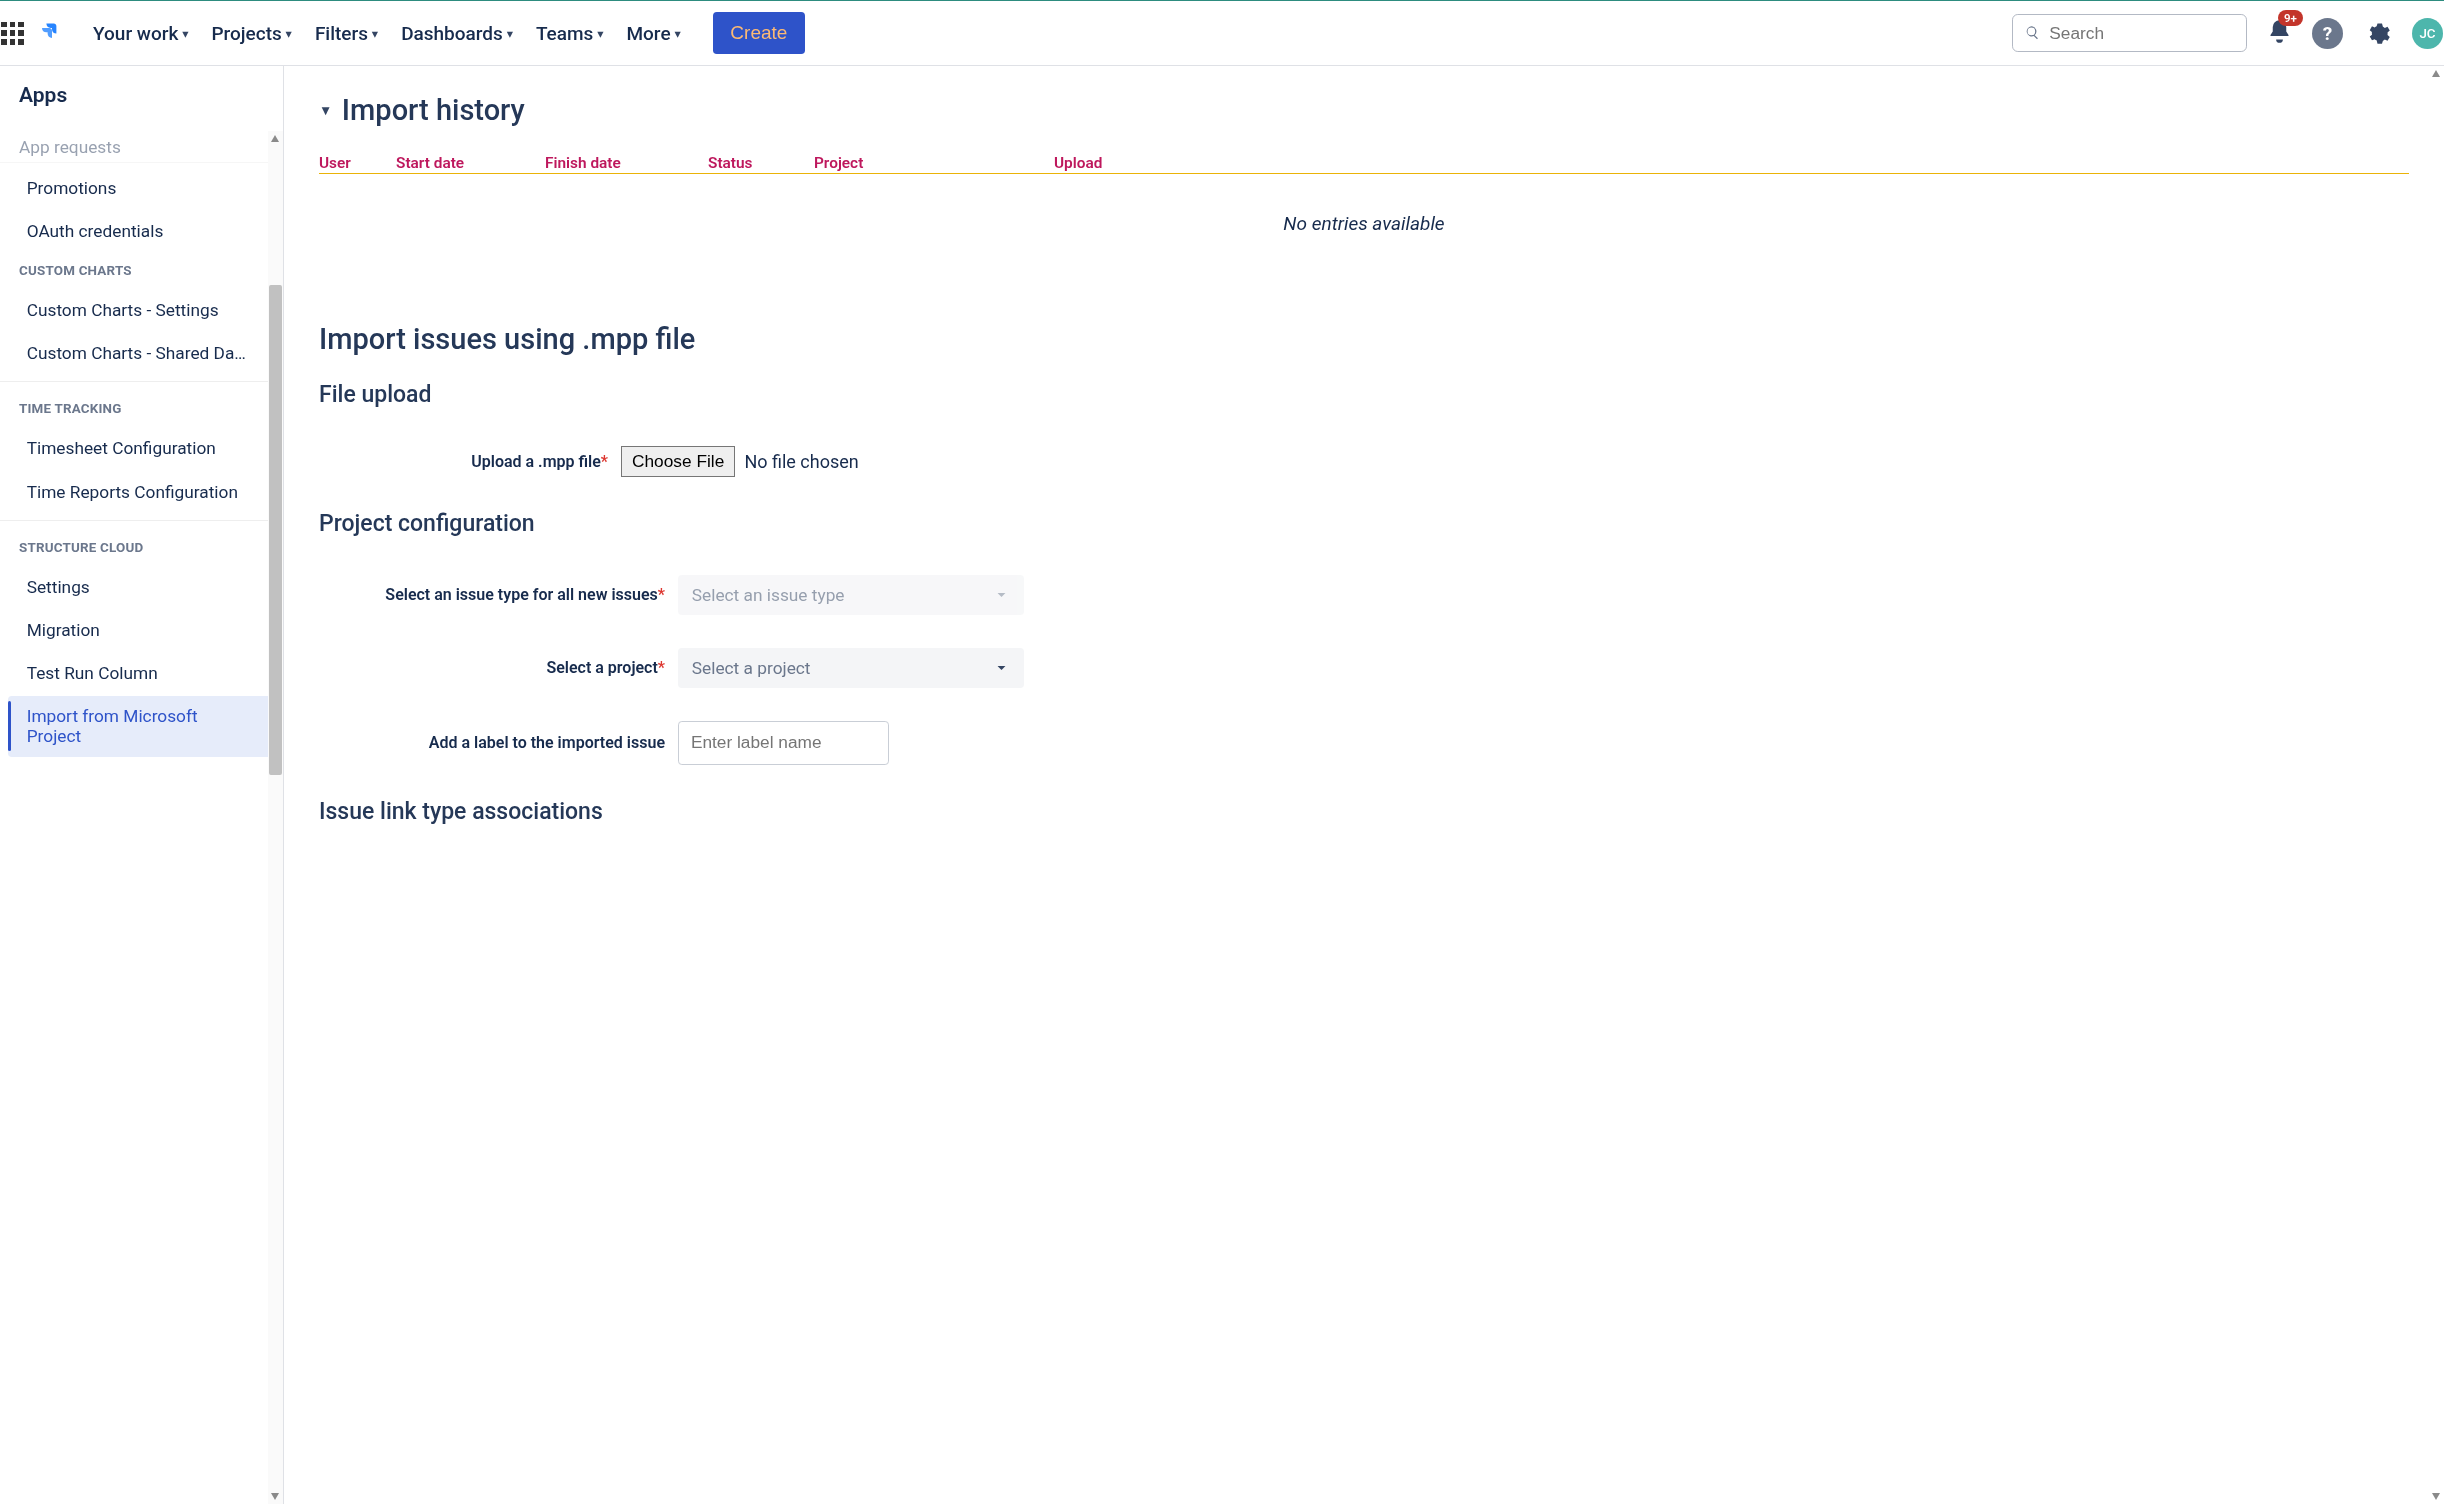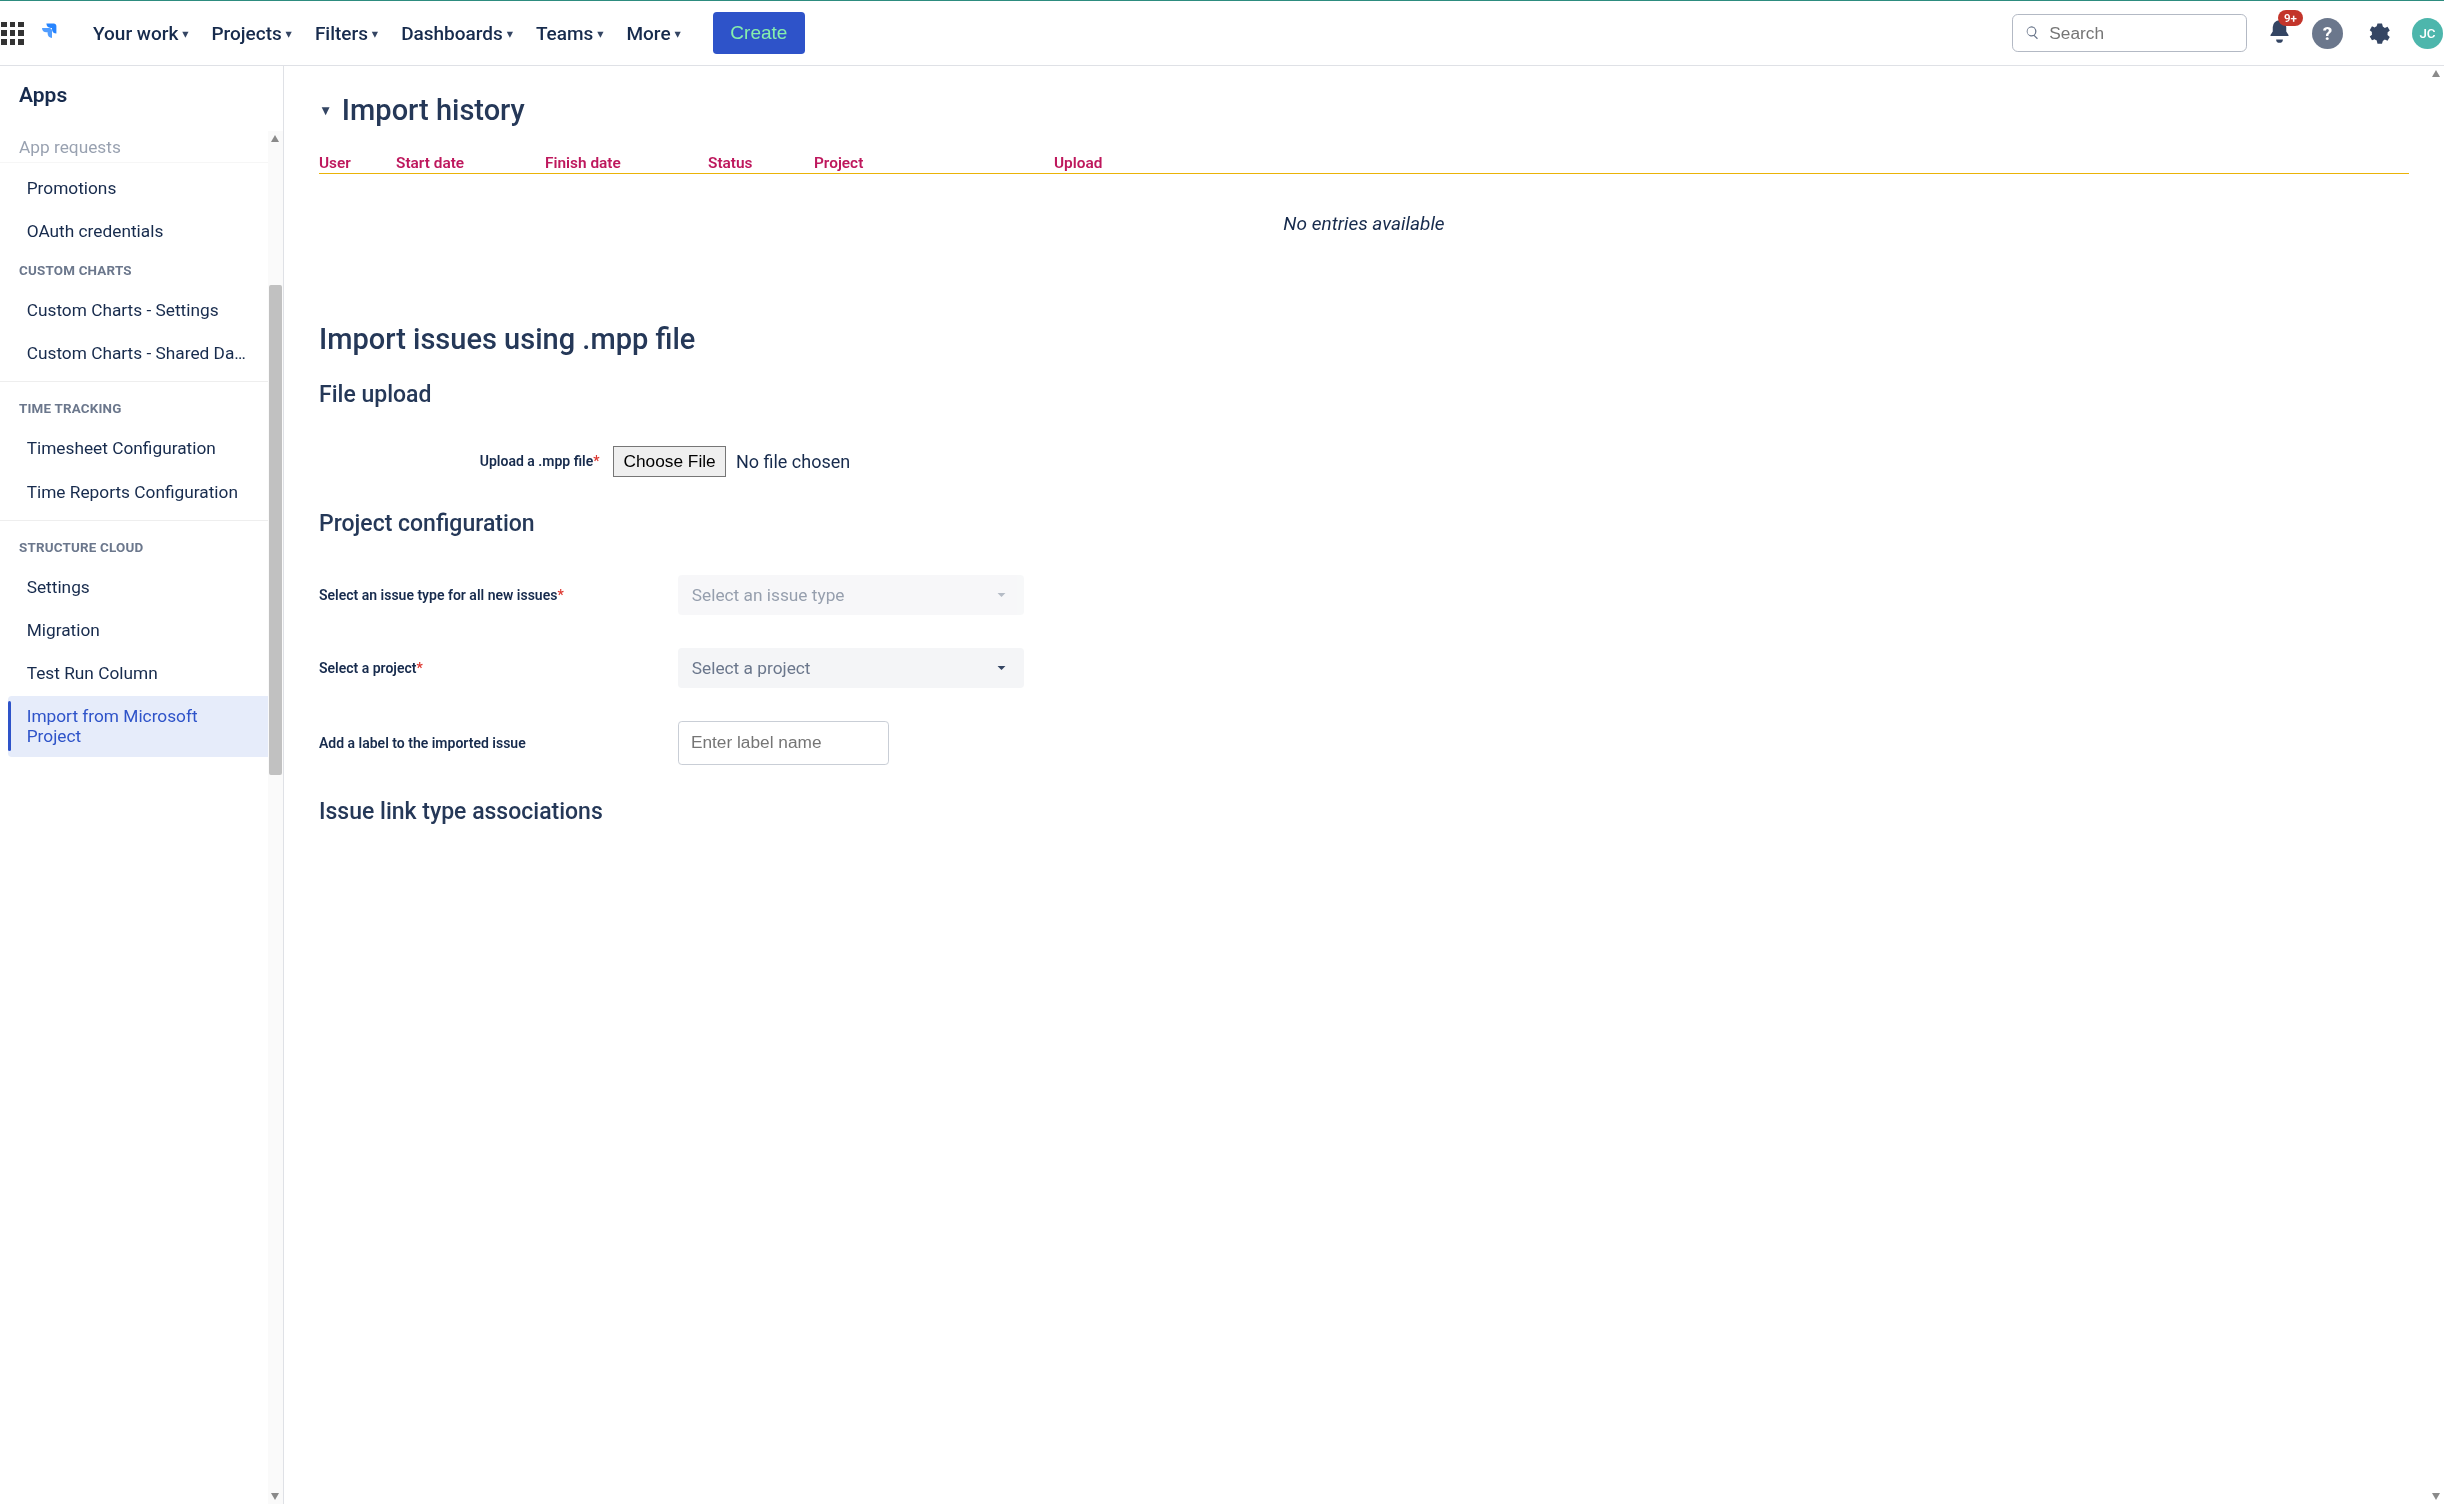--- a/index.html
+++ b/index.html
@@ -11,21 +11,21 @@
     border-bottom: 1px solid #dfe1e6; padding: 0 1px; gap: 7.7px;
     border-top: 1.9px solid #2d8c7f;
   }
   .topnav-left { display: flex; align-items: center; gap: 13.4px; }
   .apps-icon { width: 23px; height: 23px; display: grid; grid-template-columns: repeat(3,5.8px); grid-template-rows: repeat(3,5.8px); gap: 2.9px; cursor: pointer; }
   .apps-icon span { background:#333; width:5.8px; height:5.8px; }
   .logo svg { width: 25px; height: 25px; display:block; }
   .nav-items { display: flex; gap: 23px; margin-left: 17.3px; }
   .nav-item { display:flex; align-items:center; gap:3.8px; font-size: 19px; color:#172B4D; cursor:pointer; font-weight:500; }
   .nav-item .chev { font-size: 12.5px; color:#344563;}
-  .create-btn { background:#2e53c9; color:#86efac; border:none; border-radius:3.8px; padding: 9.6px 17.3px; font-size:19px; font-weight:500; cursor:pointer; margin-left:19px;}
+  .create-btn { background:#2e53c9; color:#fdba74; border:none; border-radius:3.8px; padding: 9.6px 17.3px; font-size:19px; font-weight:500; cursor:pointer; margin-left:19px;}
   .topnav-right { margin-left:auto; display:flex; align-items:center; gap:19px;}
   .search { display:flex; align-items:center; border:1.9px solid #b3b9c4; border-radius:5.8px; padding:5.8px 11.5px; width:235px; height:38px; gap:9.6px; }
   .search svg { width:17.3px; height:17.3px; fill:#6B778C;}
   .search input { border:none; outline:none; font-size:17.3px; color:#ef4444; width:100%; background:transparent;}
   .notif { position:relative; cursor:pointer; }
   .notif svg { width:27px; height:27px; }
   .badge { position:absolute; top:-7.7px; right:-9.6px; background:#c3352b; color:#fff; font-size:11.5px; font-weight:600; border-radius:9.6px; padding:1px 5.8px; }
   .icon-btn { cursor:pointer; width:31px; height:31px; display:flex; align-items:center; justify-content:center; border-radius:50%; }
   .help-btn { background:#6B778C; color:#fff; font-size:19px; font-weight:700; }
   .gear svg { width:27px; height:27px; }
@@ -61,21 +61,21 @@
   .collapsible-title { display:flex; align-items:center; gap:9.6px; font-size:29px; font-weight:500; color:#253858; margin-bottom: 27px; cursor:pointer;}
   .collapsible-title .tri { font-size:13.4px; color:#344563;}
 
   .history-table { width:100%; border-bottom:1px solid #eab308; padding-bottom:1px; display:grid; grid-template-columns: 77px 149px 163px 106px 240px 1fr; font-size:15.4px; font-weight:600; color:#be185d;}
   .history-empty { text-align:center; padding:38px 0 58px; font-size:19px; color:#172B4D;font-style:italic;}
 
   h1.section { font-size:29px; font-weight:500; color:#253858; margin: 29px 0 25px;}
   h2.sub { font-size:23px; font-weight:500; color:#253858; margin: 15.4px 0 38px;}
 
   .form-row { display:flex; align-items:center; gap:13.4px; margin-bottom:33px;}
-  .form-label { width: 346px; font-size:14px; font-weight:600; color:#172B4D;}
+  .form-label { width: 346px; text-align:right; font-size:16px; font-weight:600; color:#172B4D;}
   .req { color:#dd3730; }
 
   .choose-file { display:flex; align-items:center; gap:9.6px; font-size:18px;}
   .choose-file button { border:1px solid #767676; background:#efefef; padding:3.8px 9.6px; font-size:17.3px; cursor:pointer;}
 
   .select-box, .select-box-dis { width:346px; height:40px; border-radius:3.8px; background:#f4f5f7; display:flex; align-items:center; justify-content:space-between; padding:0 13.4px; font-size:17.3px; color:#6B778C; cursor:pointer;}
   .select-box svg, .select-box-dis svg { width:19px; height:19px;}
   .select-box-dis { opacity:0.7; }
 
   .text-input { width:211px; height:44px; border:1.9px solid #c9ced6; border-radius:3.8px; padding:0 11.5px; font-size:17.3px; color:#6B778C; outline:none;}

